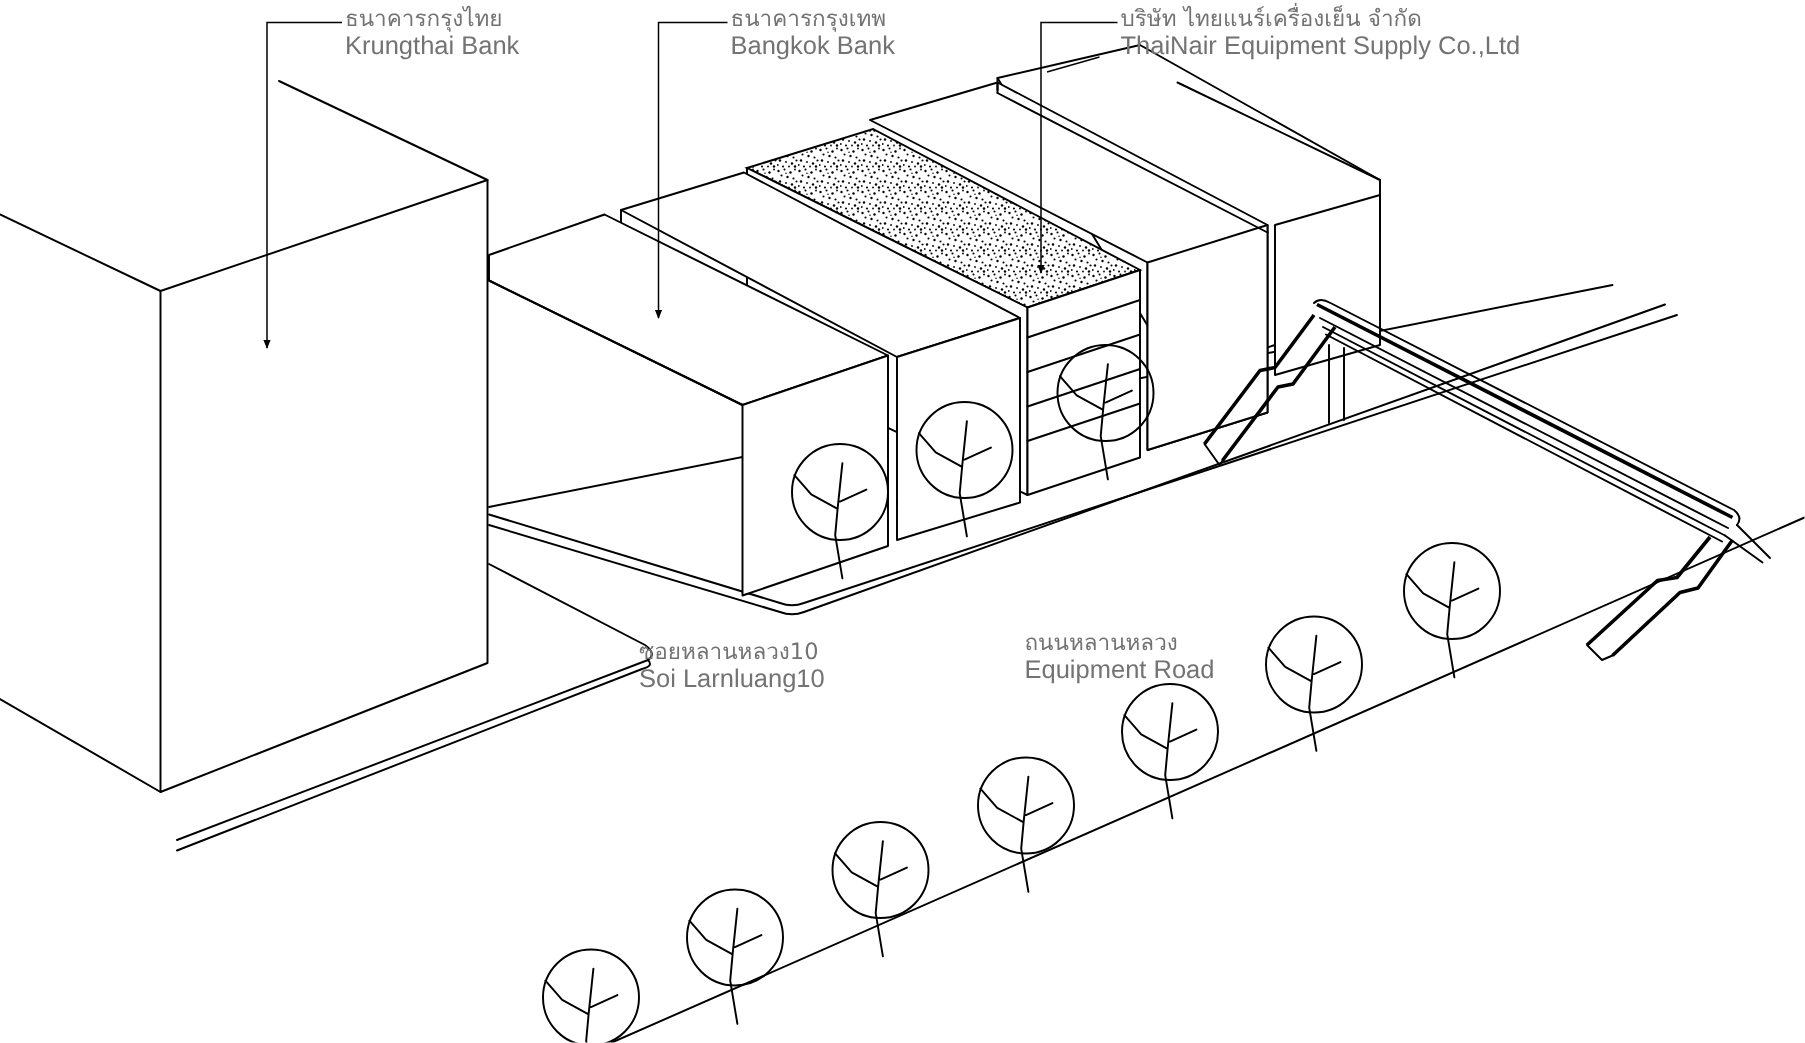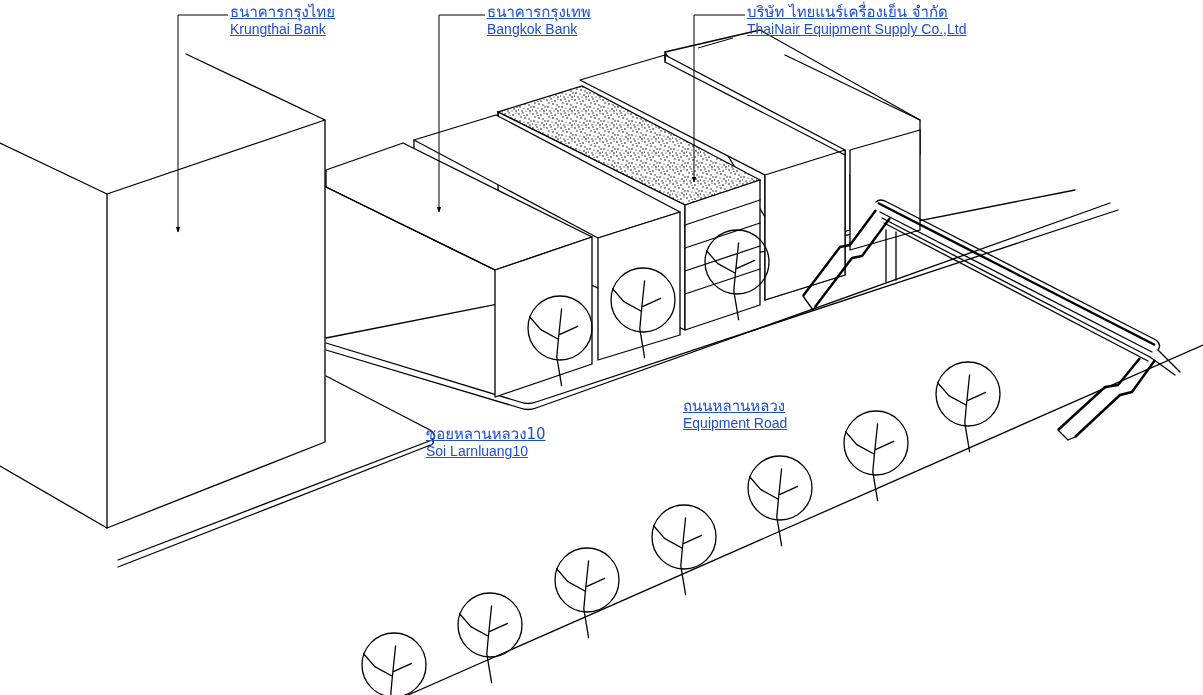--- a/index.html
+++ b/index.html
@@ -3,23 +3,23 @@
   <meta charset="utf-8">
   <style>
     html, body { margin: 0; padding: 0; background: #ffffff; }
     body { width: 1203px; height: 695px; overflow: hidden; position: relative; font-family: "Liberation Sans", "DejaVu Sans", sans-serif; }
     #stage { position: absolute; left: 0; top: 0; width: 1203px; height: 695px; }
     svg { position: absolute; left: 0; top: 0; }
     .ln { fill: none; stroke: #000; stroke-width: 1.3; stroke-linejoin: round; stroke-linecap: round; }
     .thin { fill: none; stroke: #000; stroke-width: 1; }
     .face { fill: #fff; stroke: #000; stroke-width: 1.3; stroke-linejoin: round; }
     .bold { fill: none; stroke: #000; stroke-width: 2.4; stroke-linejoin: round; }
-    .label { position: absolute; color: #1d4ed8; line-height: 1.15; white-space: nowrap; text-decoration: underline; }
+    .label { position: absolute; color: #737373; line-height: 1.15; white-space: nowrap; }
     .label .th { font-size: 15px; font-family: "DejaVu Sans", sans-serif; }
-    .label .en { font-size: 14px; font-family: "Liberation Sans", sans-serif; }
+    .label .en { font-size: 17px; font-family: "Liberation Sans", sans-serif; }
   </style>
 </head>
 <body>
 
 <div id="stage">
 <svg width="1203" height="695" viewBox="0 0 1203 695">
   <defs>
     <pattern id="stipple" width="14" height="14" patternUnits="userSpaceOnUse">
       <rect width="14" height="14" fill="#fff"></rect>
       <circle cx="1" cy="2" r="0.8" fill="#000"></circle>
@@ -184,17 +184,17 @@
   <div class="en">ThaiNair Equipment Supply Co.,Ltd</div>
 </div>
 <div class="label" style="left:487px; top:4px;">
   <div class="th">ธนาคารกรุงเทพ</div>
   <div class="en">Bangkok Bank</div>
 </div>
 <div class="label" style="left:426px; top:426px;">
   <div class="th">ซอยหลานหลวง10</div>
   <div class="en">Soi Larnluang10</div>
 </div>
-<div class="label" style="left:683px; top:398px;">
+<div class="label" style="left:683px; top:420px;">
   <div class="th">ถนนหลานหลวง</div>
   <div class="en">Equipment Road</div>
 </div>
 </div>
 
 </body></html>

